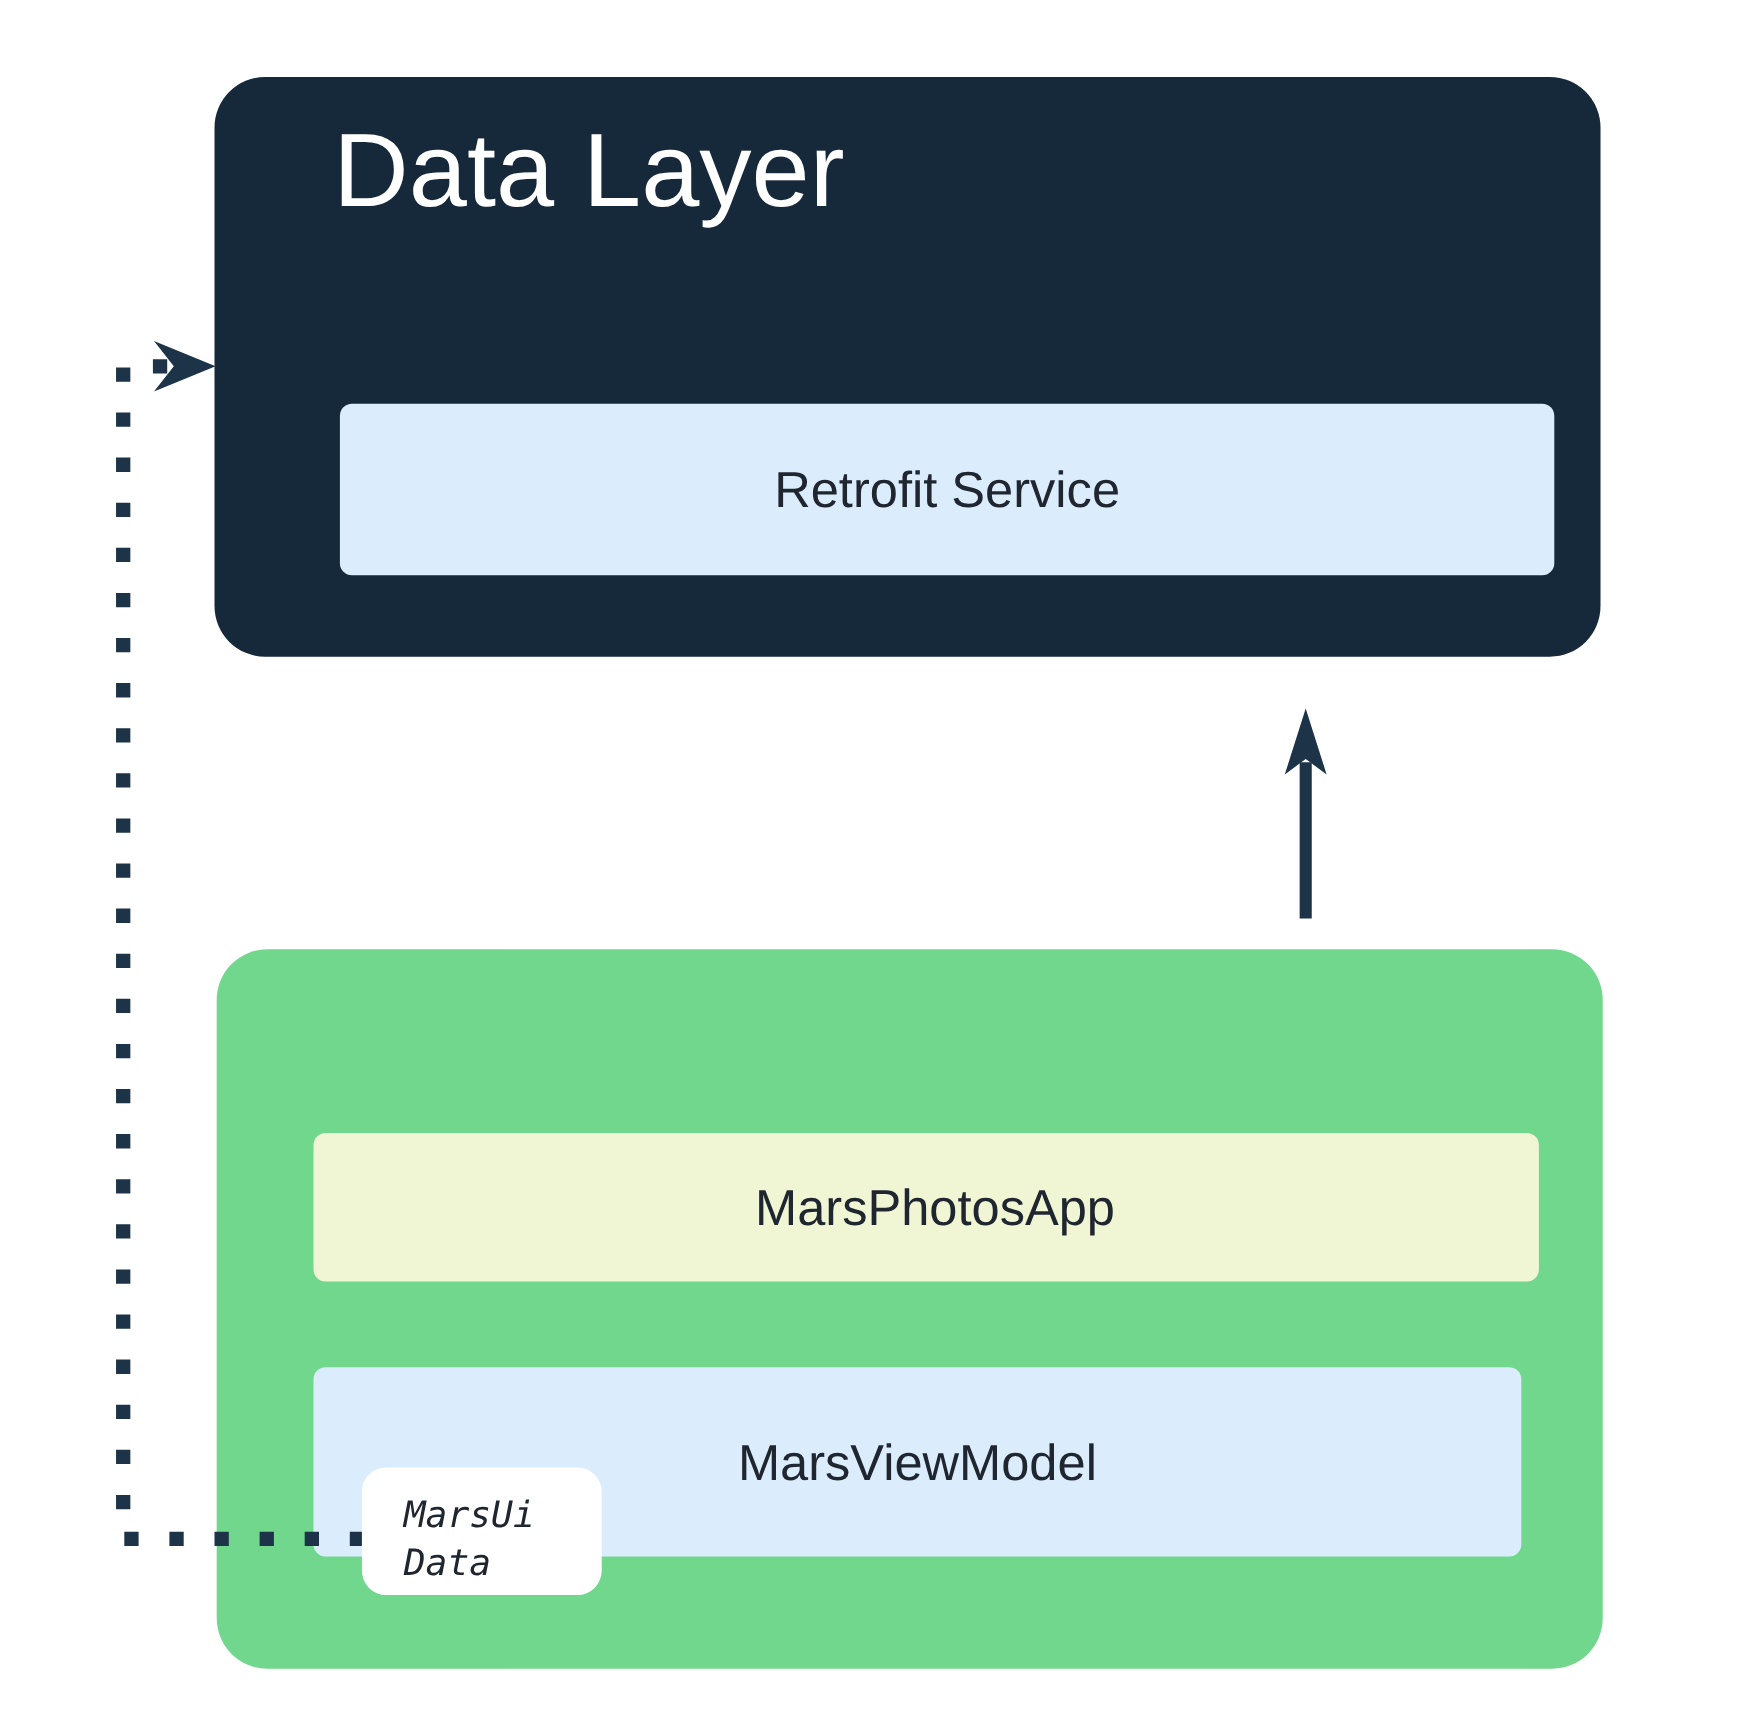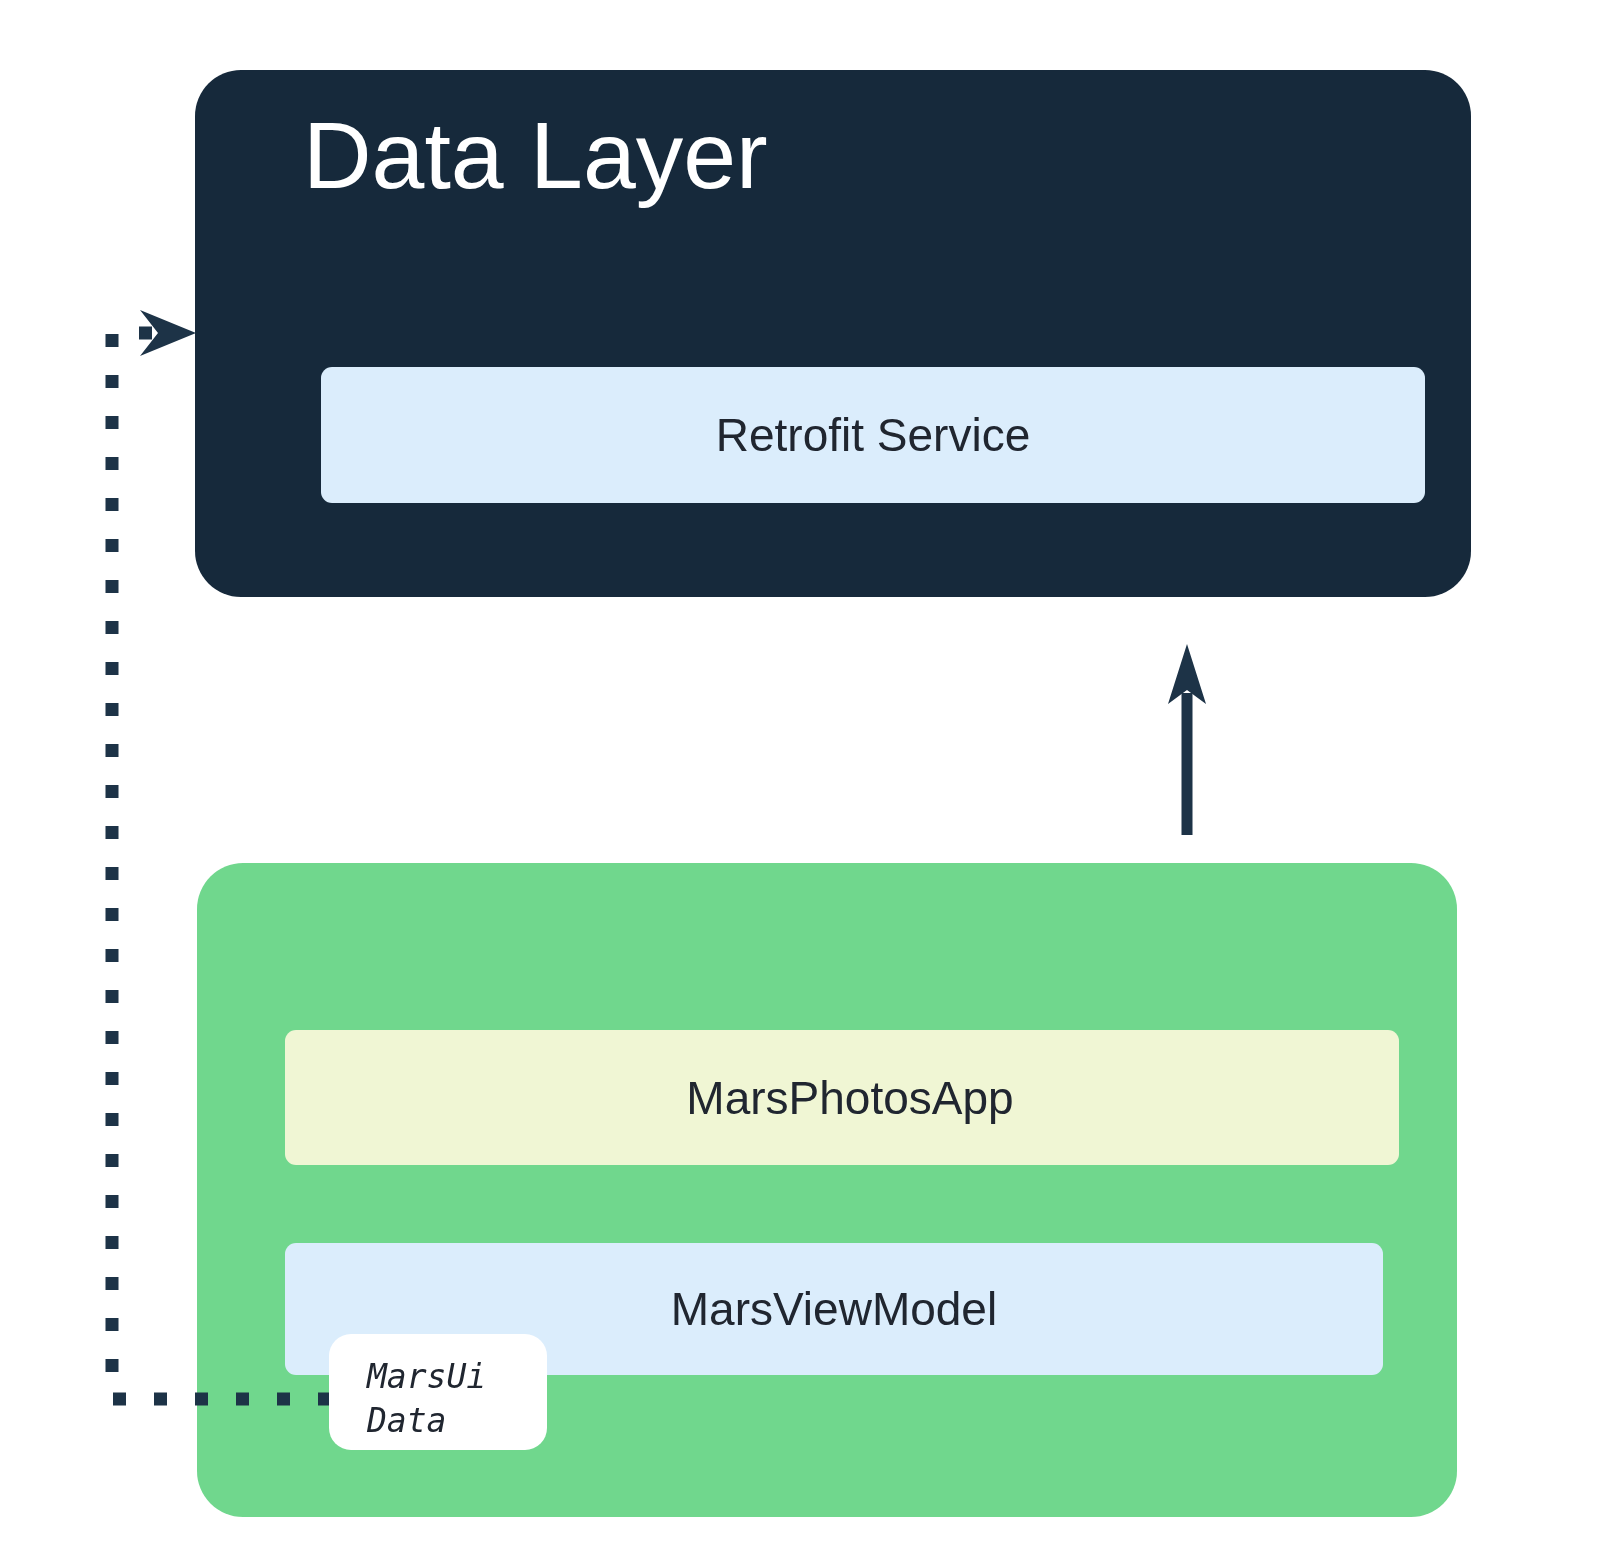--- a/index.html
+++ b/index.html
@@ -18,21 +18,20 @@
   .layer {
     position: absolute;
     width: 1260px;
     border-radius: 46px;
   }
   .layer-data {
     left: 195px;
     top: 70px;
     height: 527px;
     background: var(--navy, #16293b);
-    padding-left: 16px;
   }
   .layer-ui {
     left: 197px;
     top: 863px;
     height: 654px;
     background: var(--green, #70d78d);
   }
   .layer-title {
     position: absolute;
     margin: 0;
@@ -52,39 +51,39 @@
     align-items: center;
     justify-content: center;
     border-radius: 11px;
   }
   .chip span {
     font-size: 46px;
     color: var(--label-text, #202630);
     white-space: nowrap;
   }
   .chip-retrofit {
-    left: 126px;
+    left: 114px;
     top: 297px;
     width: 1104px;
-    height: 136px;
+    height: 156px;
     background: var(--light-blue, #dbedfc);
   }
   .chip-app {
     left: 88px;
     top: 167px;
     width: 1098px;
     height: 135px;
     background: var(--pale-yellow, #f0f6d4);
     padding-left: 16px;
   }
   .chip-vm {
     left: 88px;
     top: 380px;
     width: 1098px;
-    height: 132px;
+    height: 172px;
     background: var(--light-blue, #dbedfc);
   }
   .state-badge {
     position: absolute;
     left: 132px;
     top: 471px;
     width: 218px;
     height: 116px;
     box-sizing: border-box;
     padding: 21px 0 0 38px;

